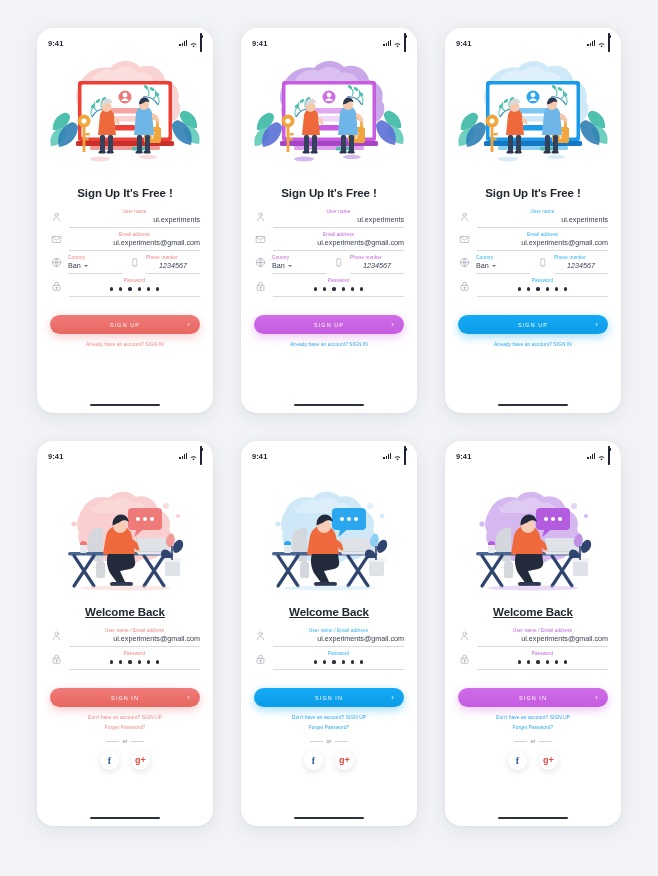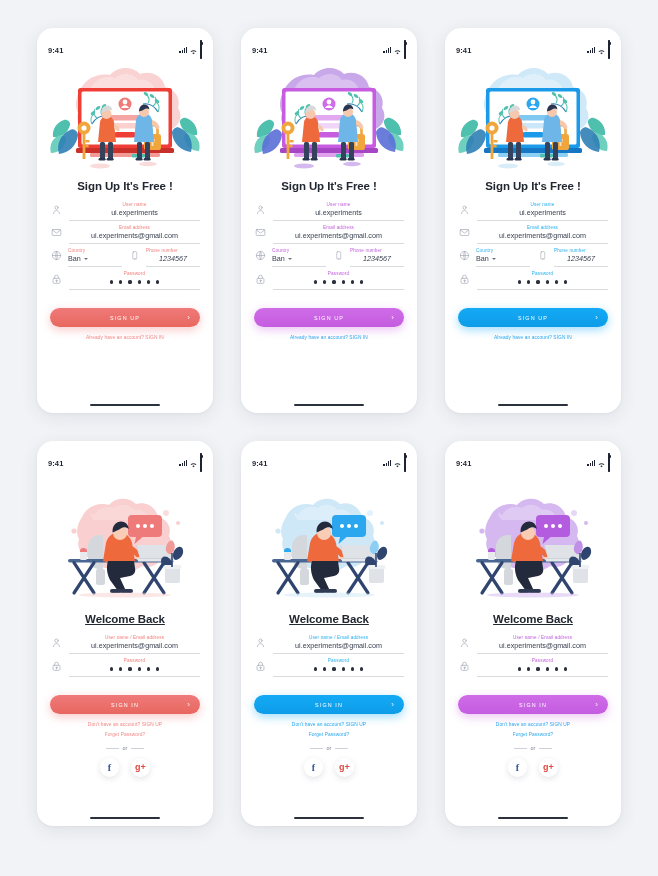--- a/index.html
+++ b/index.html
@@ -35,21 +35,21 @@
   }
 
   
   .statusbar {
     height: 20px;
     flex: 0 0 20px;
     display: flex;
     align-items: center;
     justify-content: space-between;
     padding: 0 11px;
-    margin-top: 12px;
+    margin-top: 5px;
   }
   .clock {
     font-size: 7.5px;
     font-weight: bold;
     color: #1d2330;
     letter-spacing: 0.1px;
   }
   .sbicons { display: flex; align-items: center; gap: 3px; }
 
   
@@ -89,21 +89,21 @@
   .illus-login  { height: 110px; margin-top: 16px; }
 
   
   .title {
     text-align: center;
     font-size: 11.5px;
     font-weight: bold;
     color: #222831;
     letter-spacing: -0.1px;
   }
-  .title-signup { margin-top: 4px; }
+  .title-signup { margin-top: 18px; }
   .title-login  { margin-top: 14px; text-decoration: underline; }
 
   
   .form { padding: 0 13px; margin-top: 9px; }
 
   .field {
     display: flex;
     align-items: flex-end;
     gap: 6px;
     margin-bottom: 3px;
@@ -126,21 +126,21 @@
   }
   .flabel {
     font-size: 4.6px;
     text-align: center;
     letter-spacing: 0.15px;
     line-height: 7px;
   }
   .fvalue {
     font-size: 7.2px;
     color: #3a4050;
-    text-align: center;
+    text-align: right;
     line-height: 10px;
     white-space: nowrap;
   }
 
   
   .row2 { display: flex; align-items: flex-end; gap: 6px; margin-bottom: 3px; }
   .row2 .half { display: flex; align-items: flex-end; gap: 5px; flex: 1 1 50%; min-width: 0; }
   .row2 .flabel { text-align: left; }
   .row2 .country-val {
     display: flex; align-items: center; gap: 3px;

